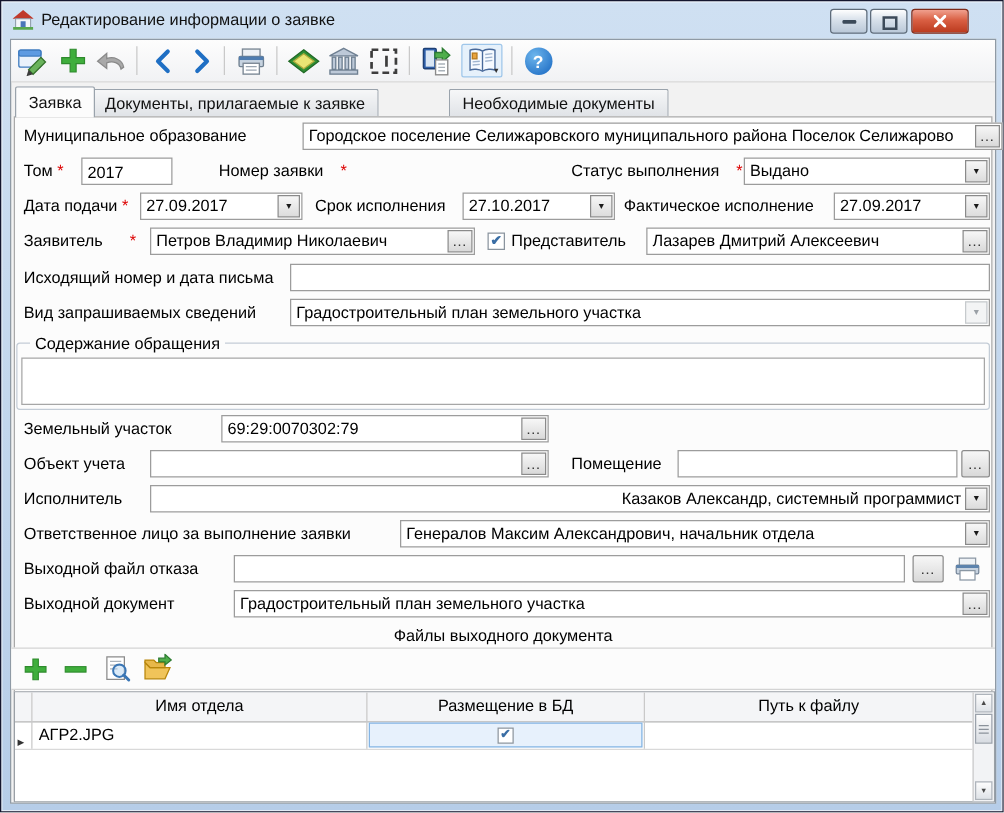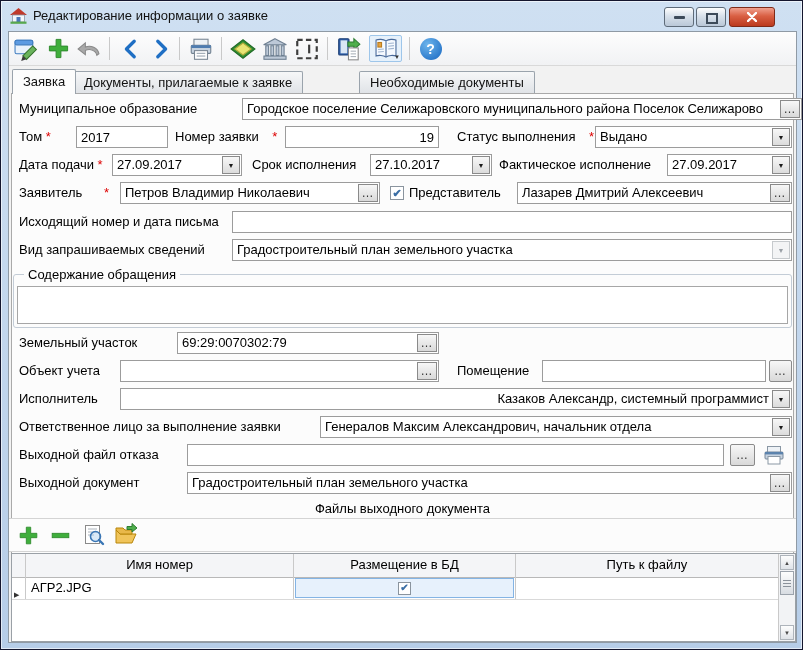--- a/index.html
+++ b/index.html
@@ -205,23 +205,22 @@
 
     <div class="lbl" style="left:10px;top:66px;">Муниципальное образование</div>
     <div class="fld" style="left:223px;top:66px;width:560px;margin-left:10px;">
       <div class="val">Городское поселение Селижаровского муниципального района Поселок Селижарово</div>
       <div class="elbtn inr">
           <span>…</span>
         </div>
     </div>
 
     <div class="lbl" style="left:10px;top:94px;"><span>Том</span> <span class="req">*</span></div>
-    <input class="txt" style="left: 56px; top: 94px; width: 92px; margin-left: 11px;" value="2017">
+    <input class="txt" style="left: 56px; top: 94px; width: 73px;" value="2017">
     <div class="lbl" style="left:166px;top:94px;"><span>Номер заявки</span> <span class="req" style="margin-left:10px;">*</span></div>
-    <input class="txt num" style="left: 276px; top: 94px; width: 154px;" value="19">
     <div class="lbl" style="left:448px;top:94px;"><span>Статус выполнения</span> <span class="req" style="margin-left:10px;">*</span></div>
     <div class="fld" style="left:586px;top:94px;width:197px;">
       <div class="val">Выдано</div>
       <div class="ddbtn">
           <span>▼</span>
         </div>
     </div>
 
     <div class="lbl" style="left:10px;top:122px;"><span>Дата подачи</span> <span class="req">*</span></div>
     <div class="fld" style="left:103px;top:122px;width:130px;">
@@ -366,21 +365,21 @@
           <path d="M2 7 L2 20 L18 20 L22 11 L6 11 L2 7 Z" fill="#f0c45a" stroke="#b8860b"></path>
           <path d="M2 7 L2 5 L9 5 L11 7 L18 7 L18 11 L6 11 Z" fill="#e8b84a" stroke="#b8860b"></path>
           <path d="M12 4.5 L17 4.5 L17 1.5 L22 6 L17 10 L17 7.5 L12 7.5 Z" fill="#4fae4b" stroke="#2e7d32" transform="translate(1,-1)"></path>
         </svg>
       </div>
     </div>
 
     <div class="grid" style="left:2px;top:521px;width:785px;height:89px;">
       <div class="ghead">
         <div class="gcell" style="left:0;width:14px;"></div>
-        <div class="gcell" style="left:14px;width:268px;">Имя номер</div>
+        <div class="gcell" style="left:14px;width:268px;">Имя отдела</div>
         <div class="gcell" style="left:282px;width:222px;">Размещение в БД</div>
         <div class="gcell" style="left:504px;right:0;border-right:none;">Путь к файлу</div>
       </div>
       <div class="grow">
         <div class="gcell" style="left:0;width:14px;">
           <span class="marker">▶</span>
         </div>
         <div class="gcell" style="left:14px;width:268px;padding-left:5px;">АГР2.JPG</div>
         <div class="gcell" style="left:282px;width:222px;">
           <div class="selcell">

